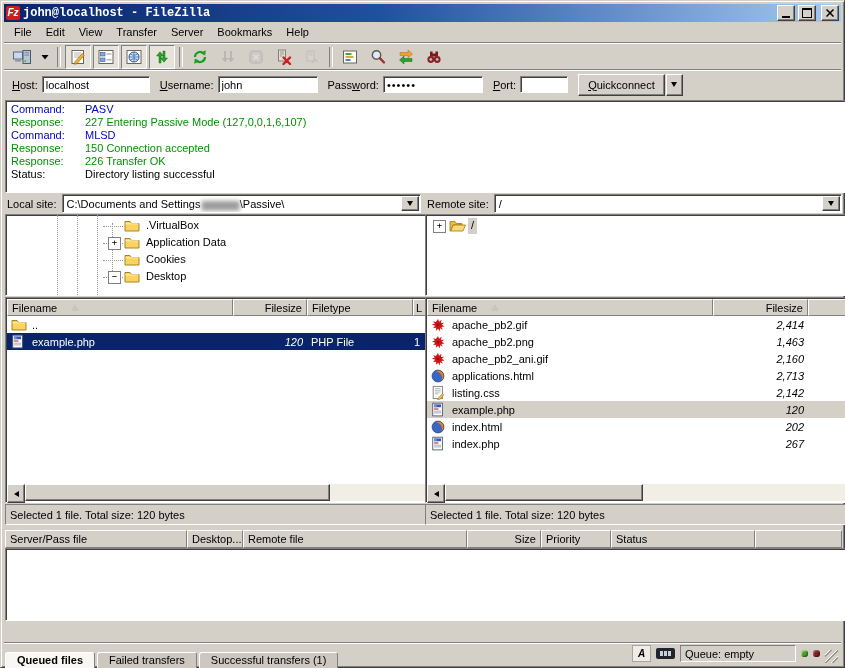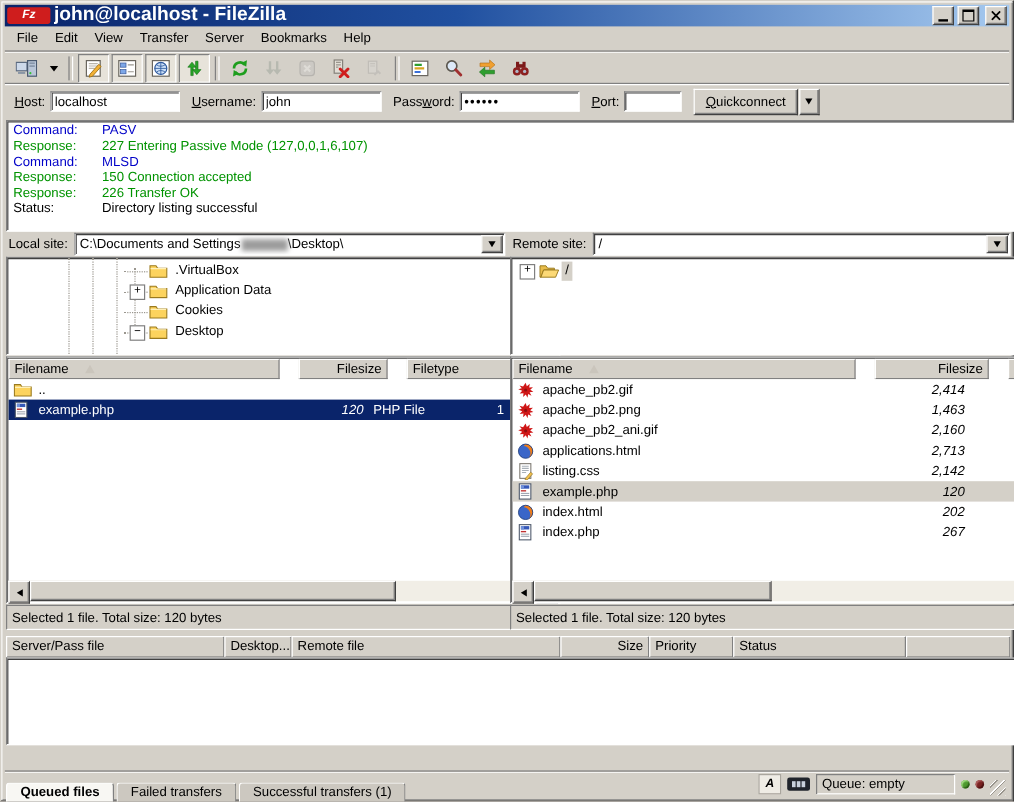--- a/index.html
+++ b/index.html
@@ -13,23 +13,23 @@
     border:1px solid;border-color:#d4d0c8 #404040 #404040 #d4d0c8;
     box-shadow:inset 1px 1px 0 #fff, inset -1px -1px 0 #808080;}
   
   .sunken{border:1px solid;border-color:#808080 #fff #fff #808080;box-shadow:inset 1px 1px 0 #404040;padding-left:44px;}
   .sunken-lite{border:1px solid;border-color:#808080 #fff #fff #808080;}
   .raised{border:1px solid;border-color:#fff #404040 #404040 #fff;box-shadow:inset -1px -1px 0 #808080;background:#d4d0c8;}
   
   .titlebar{position:absolute;left:3px;top:3px;right:3px;height:18px;
     background:linear-gradient(90deg,#0a246a 0%,#2050a0 45%,#a6caf0 100%);
     display:flex;align-items:center;padding:0 2px;gap:3px;}
-  .logo{width:36px;height:14px;background:#cf1d1d;border-radius:2px;color:#fff;
+  .logo{width:14px;height:14px;background:#cf1d1d;border-radius:2px;color:#fff;
     font-weight:bold;font-style:italic;font-size:10px;line-height:14px;text-align:center;flex:none;}
-  .title-text{color:#fff;font-weight:bold;font-size:16px;flex:1;white-space:nowrap;overflow:hidden;}
+  .title-text{color:#fff;font-weight:bold;font-size:12px;flex:1;white-space:nowrap;overflow:hidden;font-family:Liberation Mono, monospace;}
   .tb-ctl{width:16px;height:14px;display:flex;align-items:center;justify-content:center;flex:none;}
   .tb-ctl.close{margin-left:2px;}
   .g-min{width:8px;height:2px;background:#000;margin-top:7px;}
   .g-max{width:8px;height:7px;border:1px solid #000;border-top-width:2px;}
   
   .menubar{position:absolute;left:3px;top:21px;right:3px;height:20px;display:flex;align-items:center;padding-left:3px;}
   .menu-item{padding:2px 7px;white-space:nowrap;}
   
   .toolbar{position:absolute;left:3px;top:41px;right:3px;height:27px;display:flex;align-items:center;
     padding-left:4px;border-top:1px solid #808080;box-shadow:inset 0 1px 0 #fff;}
@@ -86,21 +86,21 @@
   .rtree-row .toggle{left:6px;}
   .ticon{position:absolute;top:1px;z-index:1;}
   .ltree-row .ticon{left:117px;}
   .rtree-row .ticon{left:22px;}
   .tlabel{position:absolute;padding:0 3px;top:0;height:16px;}
   .ltree-row .tlabel{left:136px;}
   .rtree-row .tlabel{left:41px;}
   .tsel{background:#d4d0c8;}
   
   .filelist{position:absolute;top:296px;height:204px;background:#fff;}
-  .list-header{position:absolute;left:1px;right:1px;top:1px;height:17px;display:flex;overflow:hidden;gap:16px;}
+  .list-header{position:absolute;left:1px;right:1px;top:1px;height:17px;display:flex;overflow:hidden;}
   .hcell{background:#d4d0c8;border:1px solid;border-color:#fff #808080 #808080 #fff;
     padding:0 4px;display:flex;align-items:center;overflow:hidden;white-space:nowrap;flex:none;box-sizing:border-box;}
   .lc0{width:226px;}.lc1{width:74px;justify-content:flex-end;}.lc2{width:106px;}.lc3{flex:1 1 auto;padding:0 2px;}
   .rc0{width:286px;}.rc1{width:95px;justify-content:flex-end;}.rcf{flex:1 1 auto;}
   .sort-asc{width:0;height:0;border-left:4px solid transparent;border-right:4px solid transparent;
     border-bottom:7px solid #cac5bc;margin-left:14px;}
   .list-body{position:absolute;left:1px;right:1px;top:18px;bottom:18px;overflow:hidden;}
   #remote-list .list-body{right:18px;}
   .frow{display:flex;height:17px;align-items:center;white-space:nowrap;}
   .frow.sel-active{background:#0a246a;color:#fff;}
@@ -363,21 +363,21 @@
         </span>
       <span class="sb-btn raised">
           <i class="tri down"></i>
         </span>
     </div>
   </div>
 
   <div class="siterow" style="left:4px;width:416px;">
     <span class="site-label">Local site:</span>
     <span class="combo sunken">
-      <span><span>C:\Documents and Settings</span><span class="redacted">████████</span><span>\Desktop\</span></span>
+      <span><span>C:\Documents and Settings</span><span class="redacted">████████</span><span>\Passive\</span></span>
       <span class="combo-btn raised">
           <i class="tri down"></i>
         </span>
     </span>
   </div>
   <div class="siterow" style="left:424px;width:417px;">
     <span class="site-label">Remote site:</span>
     <span class="combo sunken">
       <span>/</span>
       <span class="combo-btn raised">

